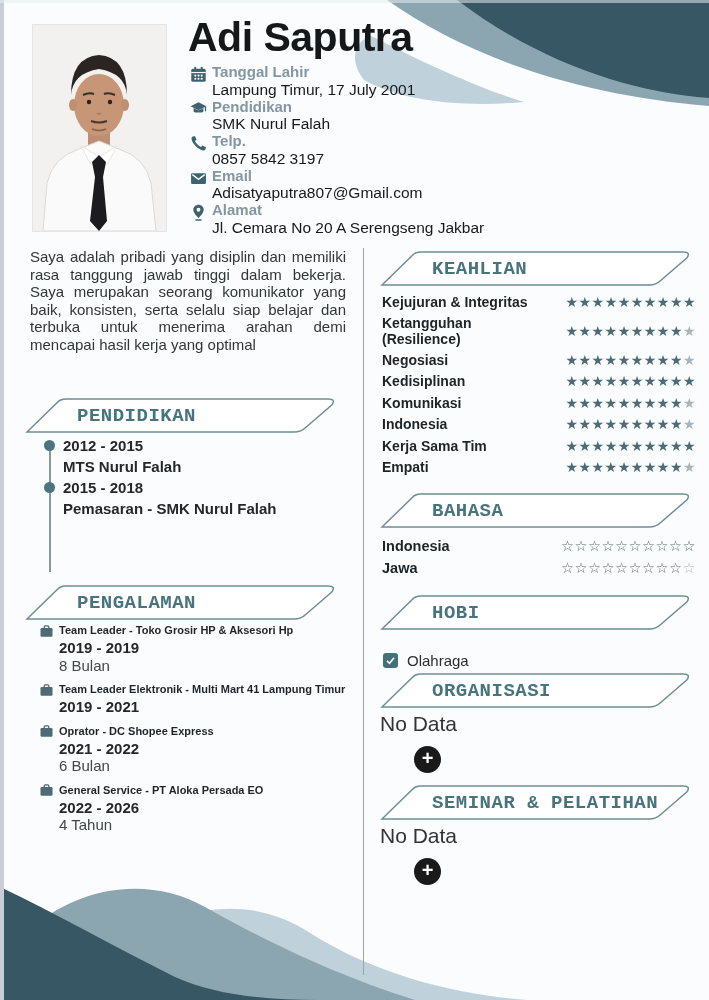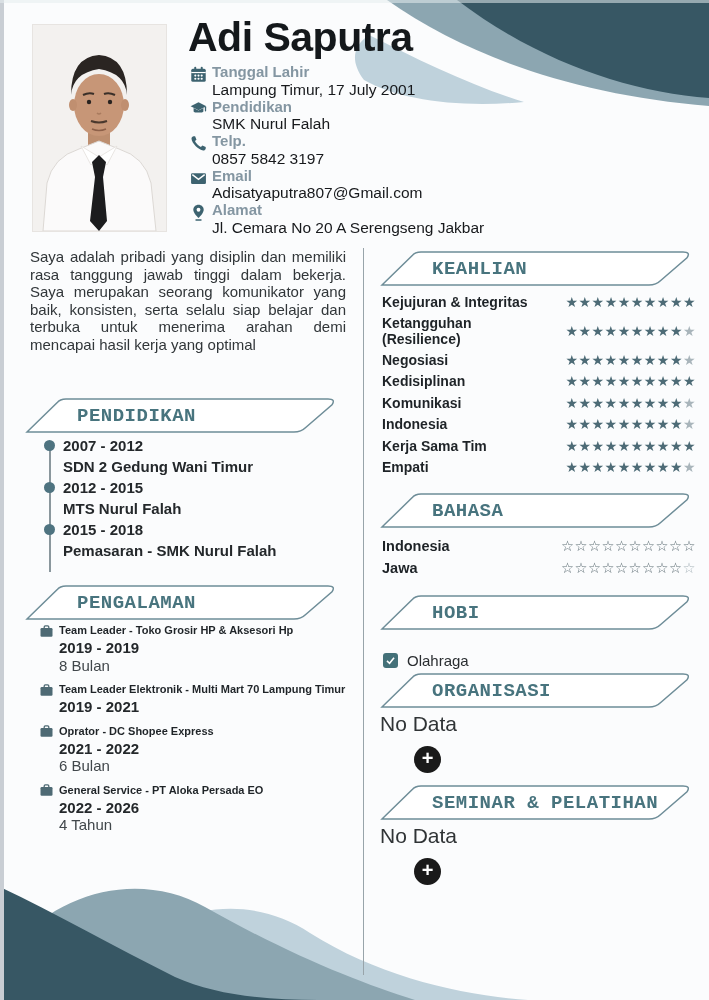--- a/index.html
+++ b/index.html
@@ -240,25 +240,20 @@
   <div class="banner" id="banner-seminar">
     <svg class="shape" viewBox="0 0 316 38" preserveAspectRatio="none">
         <path d="M2,36 L32,6 Q35,2 41,2 L303,2 Q311,2 307,8 L281,31 Q276,36 269,36 Z" fill="#ffffff" stroke="#6e8d98" stroke-width="1.5"></path>
       </svg>
     <span class="btitle">SEMINAR &amp; PELATIHAN</span>
   </div>
 
   <div class="timeline">
     <div class="t-item">
       <span class="dot"></span>
-      <div class="t-years">2007 - 2012</div>
-      <div class="t-school">SDN 2 Gedung Wani Timur</div>
-    </div>
-    <div class="t-item">
-      <span class="dot"></span>
       <div class="t-years">2012 - 2015</div>
       <div class="t-school">MTS Nurul Falah</div>
     </div>
     <div class="t-item">
       <span class="dot"></span>
       <div class="t-years">2015 - 2018</div>
       <div class="t-school">Pemasaran - SMK Nurul Falah</div>
     </div>
   </div>
 
@@ -270,21 +265,21 @@
           </svg></span>
       <div class="e-title">Team Leader - Toko Grosir HP &amp; Aksesori Hp</div>
       <div class="e-years">2019 - 2019</div>
       <div class="e-dur">8 Bulan</div>
     </div>
     <div class="e-item">
       <span class="e-ico"><svg width="13" height="13" viewBox="0 0 13 13">
             <path d="M4.2,3 V1.9 C4.2,1.2 4.7,0.8 5.3,0.8 H7.7 C8.3,0.8 8.8,1.2 8.8,1.9 V3" fill="none" stroke="#4e6a74" stroke-width="1.3"></path>
             <rect x="0.5" y="3" width="12" height="8.8" rx="1.2" fill="#4e6a74"></rect>
           </svg></span>
-      <div class="e-title">Team Leader Elektronik - Multi Mart 70 Lampung Timur</div>
+      <div class="e-title">Team Leader Elektronik - Multi Mart 41 Lampung Timur</div>
       <div class="e-years">2019 - 2021</div>
     </div>
     <div class="e-item">
       <span class="e-ico"><svg width="13" height="13" viewBox="0 0 13 13">
             <path d="M4.2,3 V1.9 C4.2,1.2 4.7,0.8 5.3,0.8 H7.7 C8.3,0.8 8.8,1.2 8.8,1.9 V3" fill="none" stroke="#4e6a74" stroke-width="1.3"></path>
             <rect x="0.5" y="3" width="12" height="8.8" rx="1.2" fill="#4e6a74"></rect>
           </svg></span>
       <div class="e-title">Oprator - DC Shopee Express</div>
       <div class="e-years">2021 - 2022</div>
       <div class="e-dur">6 Bulan</div>

